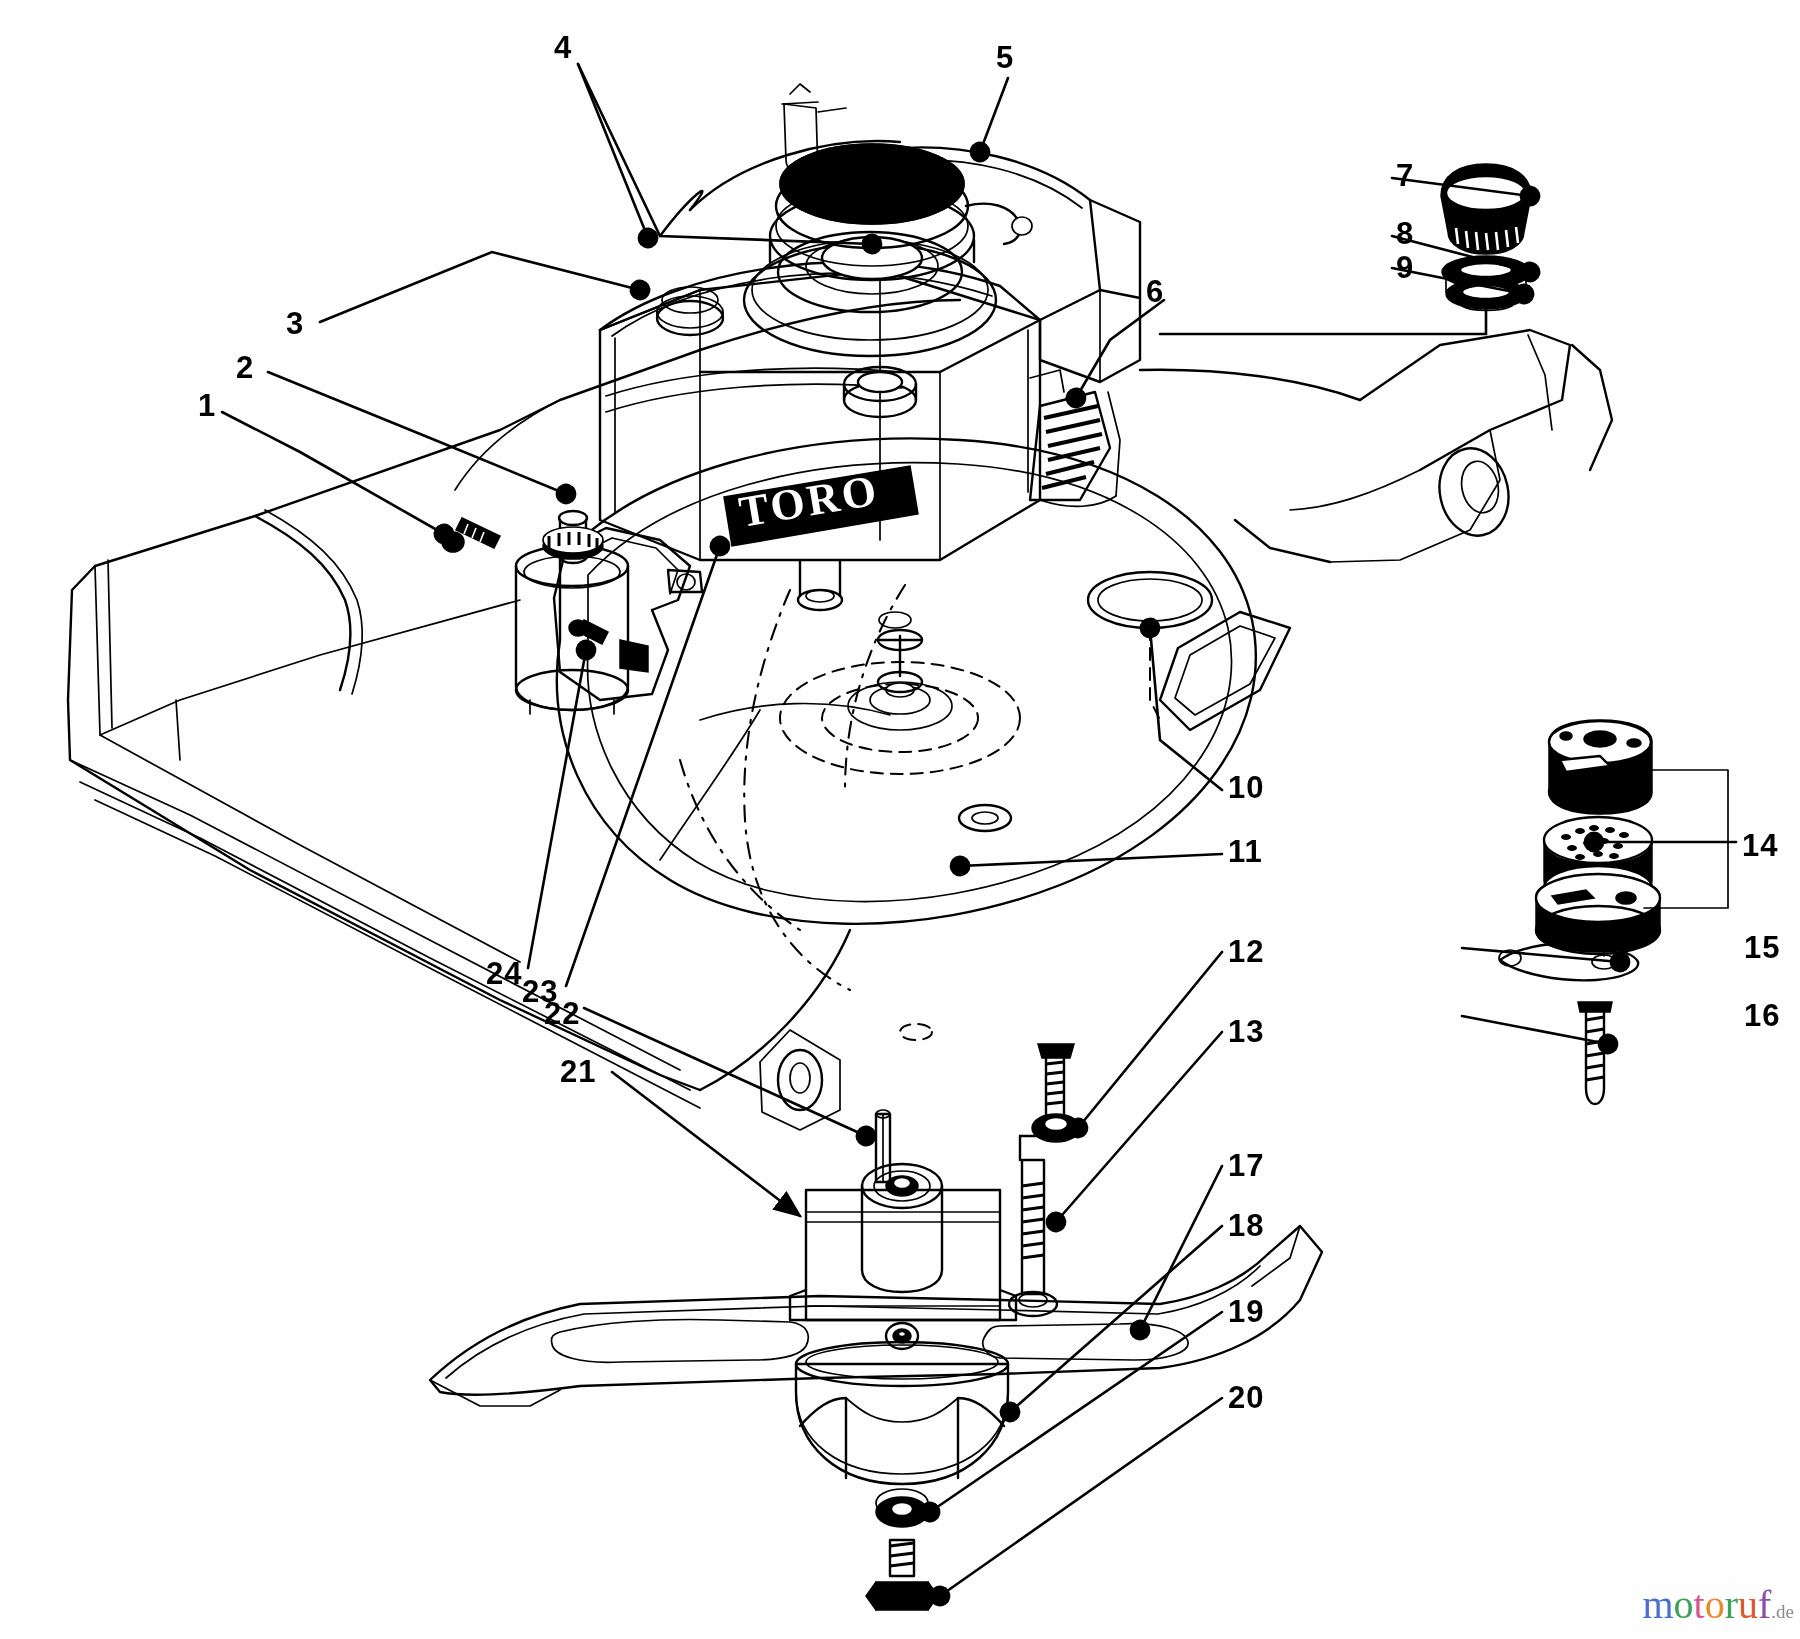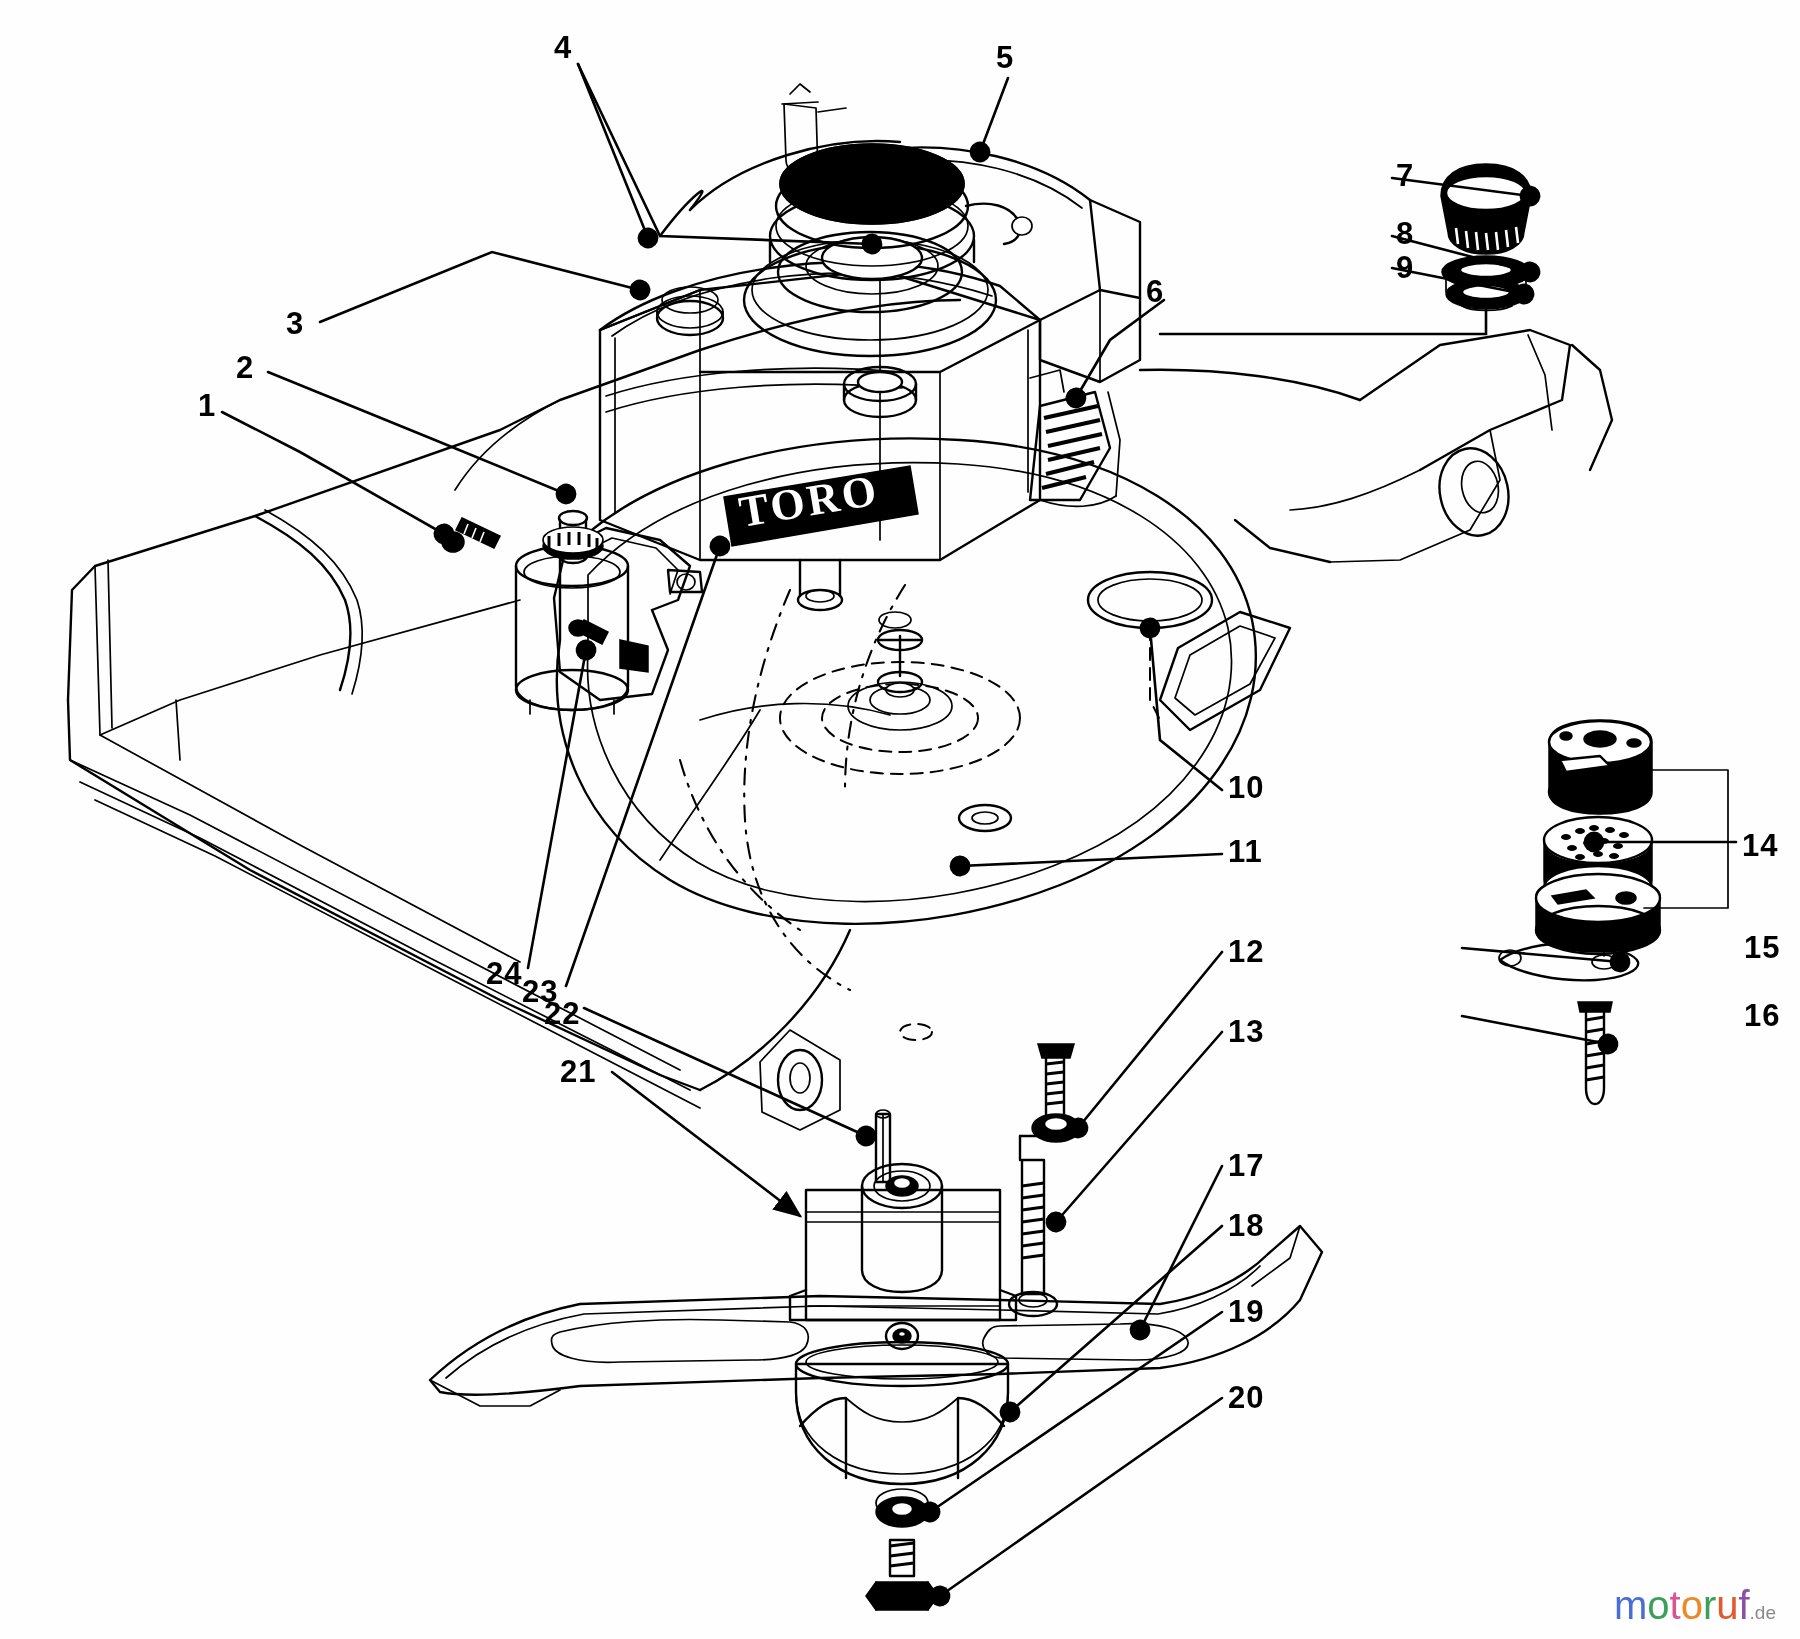--- a/index.html
+++ b/index.html
@@ -40,23 +40,23 @@
   .toro-text {
     font-family: "Liberation Serif", serif;
     font-weight: bold;
     fill: #ffffff;
     font-size: 44px;
     letter-spacing: 3px;
   }
   
   #watermark {
     position: absolute;
-    right: 24px;
+    right: 6px;
     bottom: 14px;
-    font-family: Liberation Sans, sans-serif;
+    font-family: Liberation Serif, serif;
     font-size: 40px;
     line-height: 1;
     white-space: nowrap;
     user-select: none;
   }
   #watermark .wm-l { font-weight: 400; }
   #watermark .wm-de {
     font-size: 19px;
     color: #8a8a8a;
     vertical-align: baseline;

